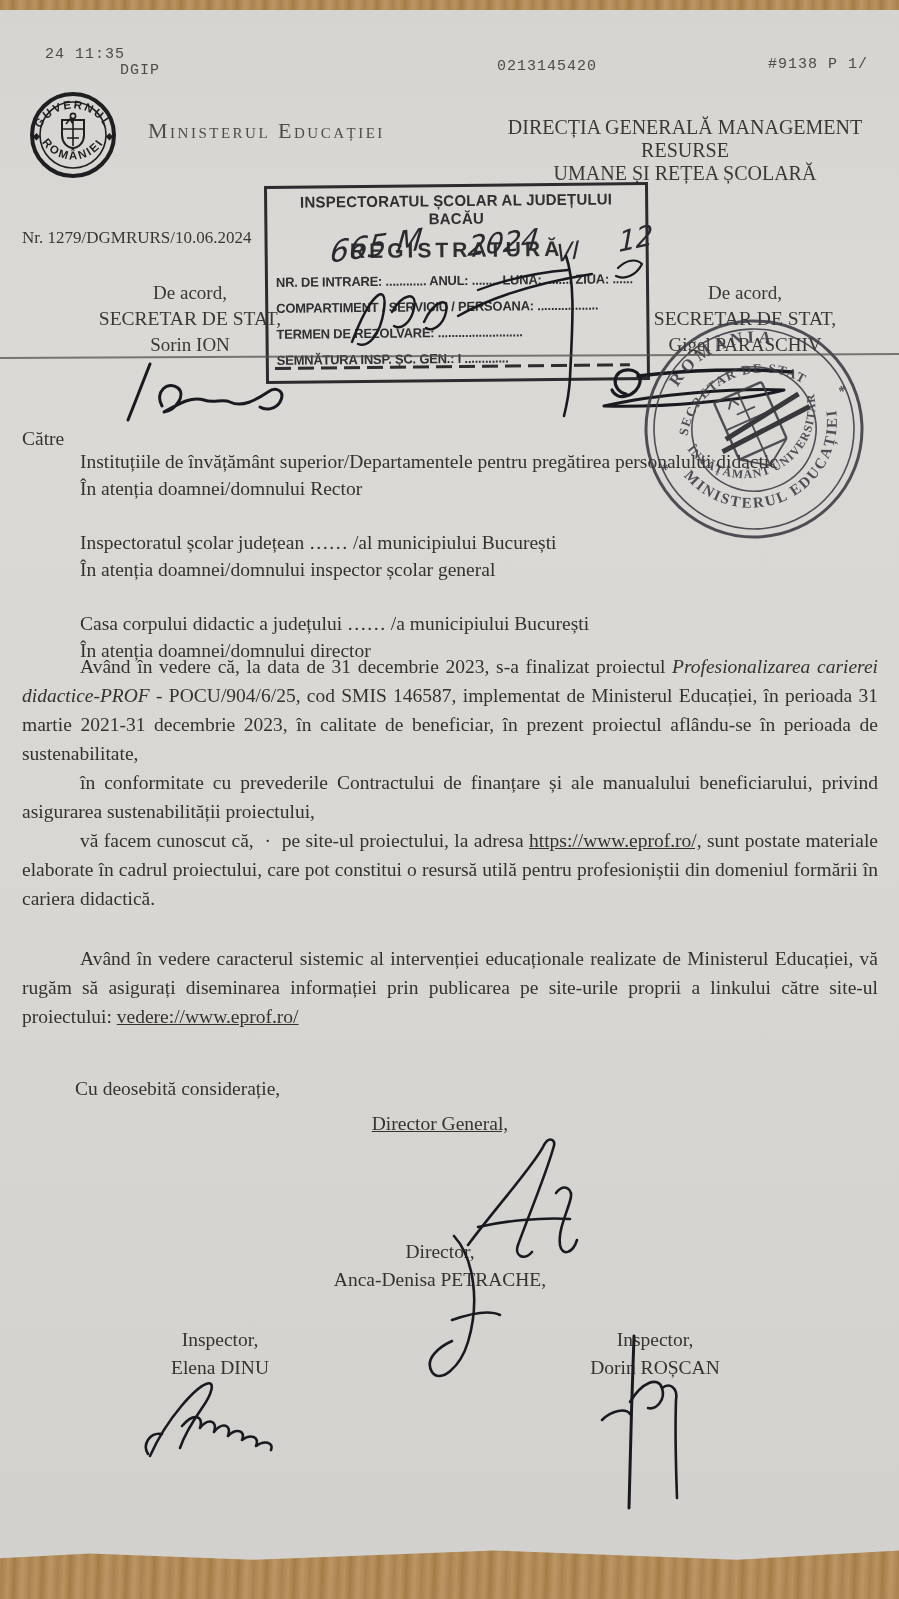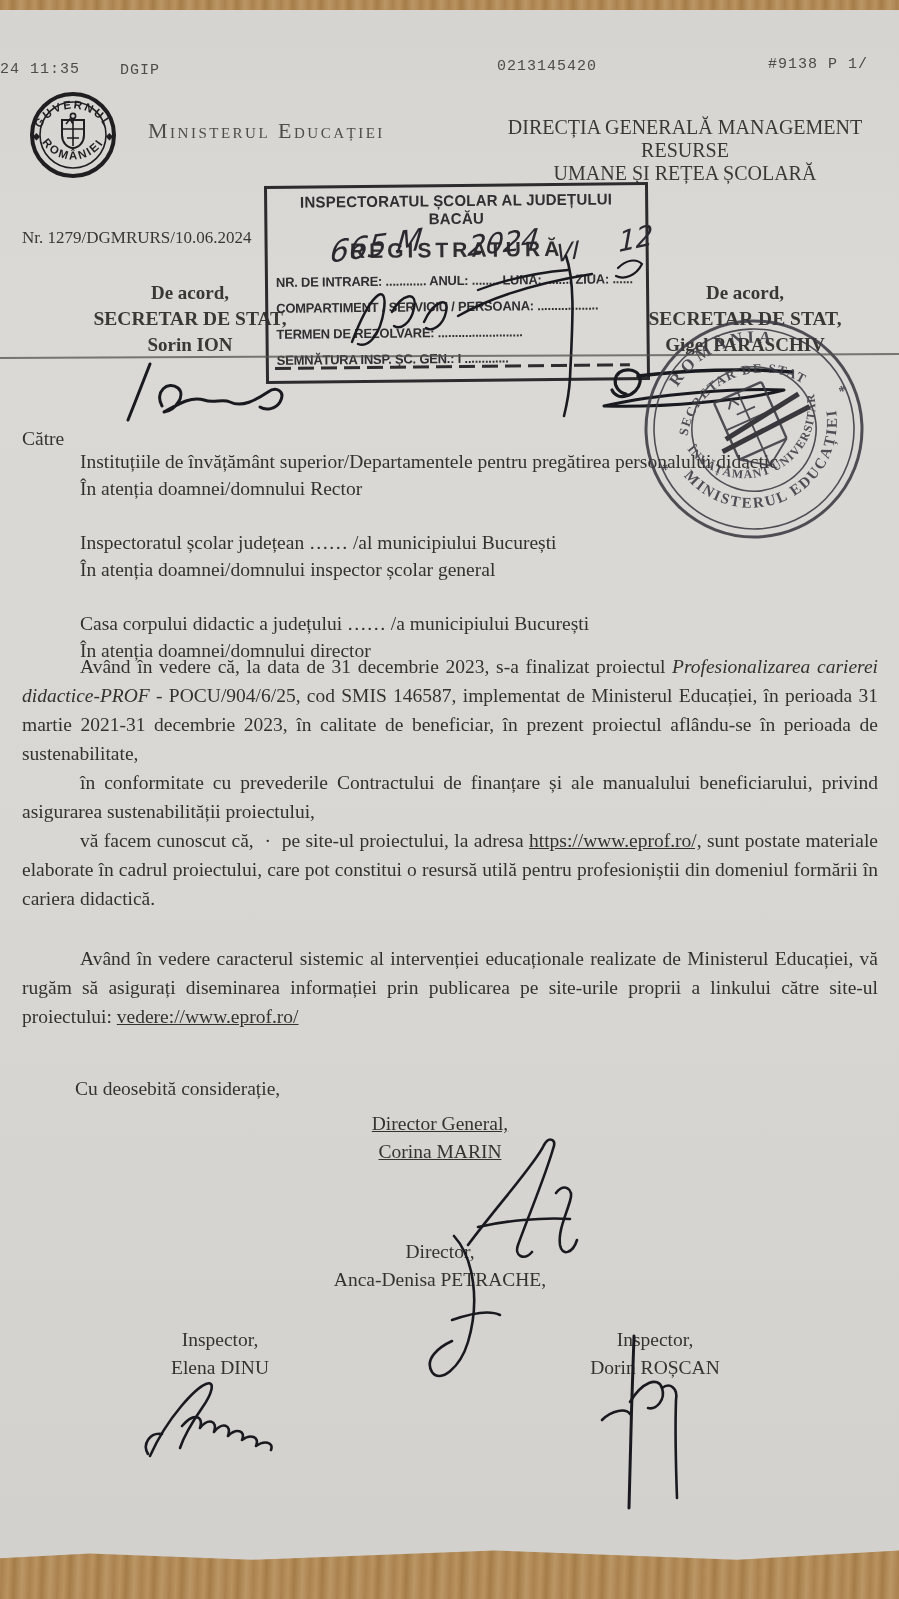--- a/index.html
+++ b/index.html
@@ -14,41 +14,41 @@
   .faxline{font-family:"Liberation Mono", monospace;font-size:15px;color:#4e4c49;letter-spacing:1px;}
   .ministry{font-variant:small-caps;font-size:22px;letter-spacing:2.5px;color:#4e4c48;}
   .dept{font-weight:normal;font-size:20px;line-height:23px;color:#3b3935;text-align:center;width:390px;}
   .regnum{font-size:17px;color:#393733;}
   .stampbox{border:3px solid #2c2b2d;transform:rotate(-0.6deg);z-index:3;
     font-family:"Liberation Sans", sans-serif;font-weight:bold;color:#2f2e30;}
   .sb-title{font-size:15.5px;text-align:center;margin-top:5px;letter-spacing:.2px;transform:scaleX(.97);}
   .sb-reg{font-size:21px;text-align:center;letter-spacing:4px;margin-top:10px;}
   .sb-row{font-size:13.2px;margin:11px 0 0 8px;letter-spacing:-.2px;transform:scaleX(.98);transform-origin:left;white-space:nowrap;}
   .sb-underline{position:absolute;height:3px;background:repeating-linear-gradient(90deg,#2d2c2e 0 16px,transparent 16px 23px);}
-  .approve{text-align:center;font-size:19px;color:#3a3834;line-height:26px;font-weight:bold;}
+  .approve{text-align:center;font-size:19px;color:#3a3834;line-height:26px;}
   .approve .caps{font-size:19.5px;}
   .hand{font-family:"DejaVu Sans", sans-serif;font-style:italic;color:#2a2930;z-index:4;}
   .scanline{position:absolute;left:0;width:899px;height:2px;background:#54524e;opacity:.75;z-index:5;transform:rotate(-.25deg);}
   .seriftext{color:#37342f;font-size:19.5px;}
   .bodyblock p{margin:0;text-indent:58px;text-align:justify;font-size:19.5px;line-height:29px;color:#34322d;}
   .bodyblock p.gap{margin-top:31px;}
   .it{font-style:italic;}
   .lnk{font-weight:normal;text-decoration:underline;}
   .sigsvg{position:absolute;z-index:4;}
   .sigsvg path{fill:none;stroke:#191920;stroke-linecap:round;stroke-linejoin:round;}
   .rstamp{position:absolute;z-index:4;opacity:.88;}
   .sigblock{text-align:center;font-size:19.5px;line-height:28px;color:#35332e;}
 </style>
 </head>
 <body>
 
 <div id="scene">
   <div id="paper"></div>
 
-  <div class="abs faxline" style="left:0;top:61px;">24 11:35</div>
+  <div class="abs faxline" style="left:0;top:46px;padding-left:45px;">24 11:35</div>
   <div class="abs faxline" style="left:120px;top:62px;">DGIP</div>
   <div class="abs faxline" style="left:497px;top:58px;">0213145420</div>
   <div class="abs faxline" style="left:768px;top:56px;">#9138 P  1/</div>
 
   <svg class="abs" style="left:24px;top:92px;z-index:2;" width="98" height="86" viewBox="-49 -43 98 86">
     <g stroke="#1f1e20" fill="none">
       <circle r="41" stroke-width="4"></circle>
       <circle r="33" stroke-width="1.6"></circle>
       <path d="M-11,-15 h22 v15 a11,13 0 0 1 -11,13 a11,13 0 0 1 -11,-13 z" stroke-width="2"></path>
       <path d="M0,-15 v26 M-11,-6 h22 M-7,-11 l4,-5 3,5 M-6,3 h12" stroke-width="1.6"></path>
@@ -165,21 +165,20 @@
     <p><span>Având în vedere că, la data de 31 decembrie 2023, s-a finalizat proiectul </span><span class="it">Profesionalizarea carierei didactice-PROF</span><span> - POCU/904/6/25, cod SMIS 146587, implementat de Ministerul Educației, în perioada 31 martie 2021-31 decembrie 2023, în calitate de beneficiar, în prezent proiectul aflându-se în perioada de sustenabilitate,</span></p>
     <p>în conformitate cu prevederile Contractului de finanțare și ale manualului beneficiarului, privind asigurarea sustenabilității proiectului,</p>
     <p><span>vă facem cunoscut că, &nbsp;·&nbsp; pe site-ul proiectului, la adresa </span><span class="lnk">https://www.eprof.ro/,</span><span> sunt postate materiale elaborate în cadrul proiectului, care pot constitui o resursă utilă pentru profesioniștii din domeniul formării în cariera didactică.</span></p>
     <p class="gap"><span>Având în vedere caracterul sistemic al intervenției educaționale realizate de Ministerul Educației, vă rugăm să asigurați diseminarea informației prin publicarea pe site-urile proprii a linkului către site-ul proiectului: </span><span class="lnk">vedere://www.eprof.ro/</span></p>
   </div>
 
   <div class="abs seriftext" style="left:75px;top:1078px;">Cu deosebită considerație,</div>
 
   <div class="abs sigblock" style="left:330px;top:1110px;width:220px;text-decoration:underline;">
     <div>Director General,</div>
-    <div>Corina MARIN</div>
   </div>
   <svg class="sigsvg" style="left:448px;top:1135px;" width="140" height="130" viewBox="0 0 140 130">
     <path stroke-width="2.6" d="M20,110 C48,72 88,28 96,10 C101,1 109,4 105,14 C97,42 80,82 70,110 C66,121 76,126 84,117"></path>
     <path stroke-width="2.6" d="M30,92 C56,86 94,82 122,84"></path>
     <path stroke-width="2.6" d="M108,58 C116,48 126,53 122,66 C118,80 110,96 112,110 C114,122 125,118 129,105"></path>
   </svg>
 
   <div class="abs sigblock" style="left:320px;top:1238px;width:240px;">
     <div>Director,</div>
     <div>Anca-Denisa PETRACHE,</div>

